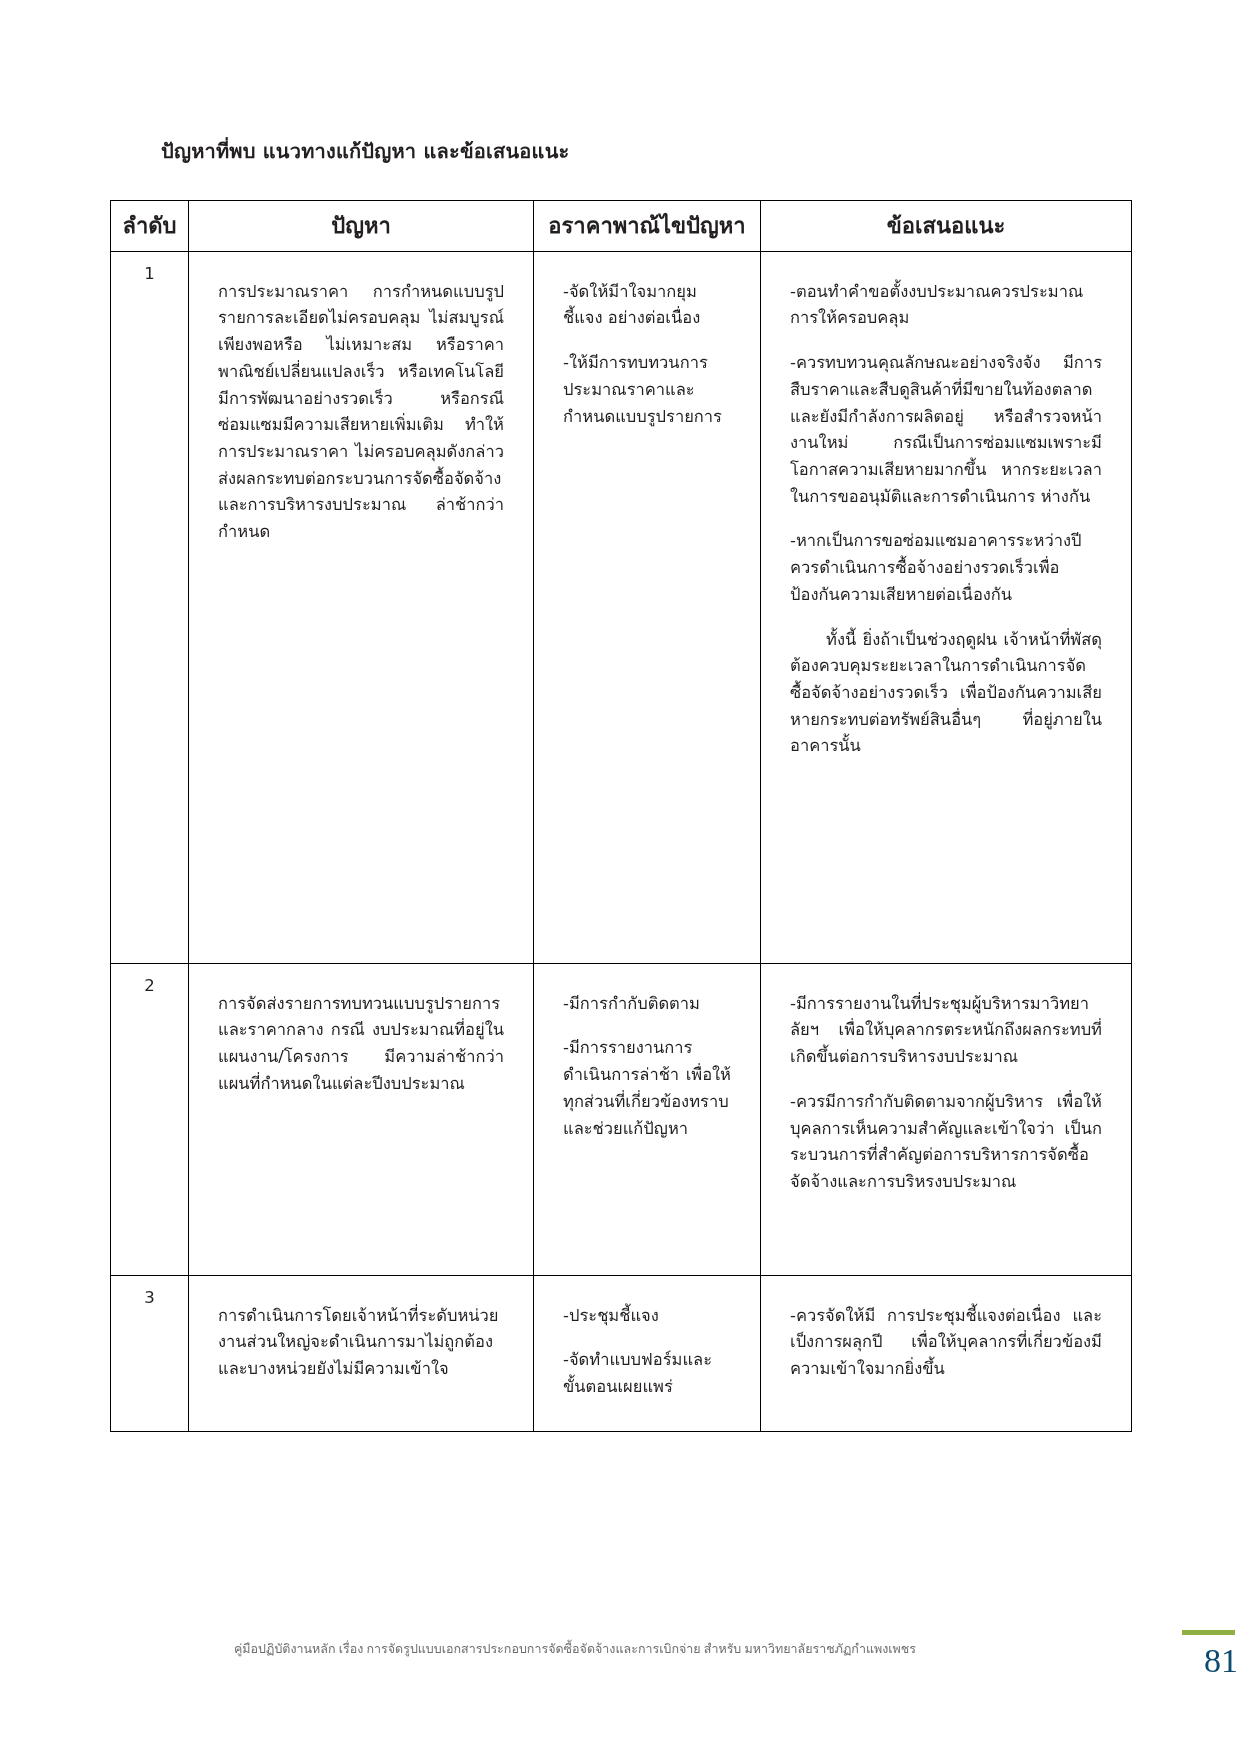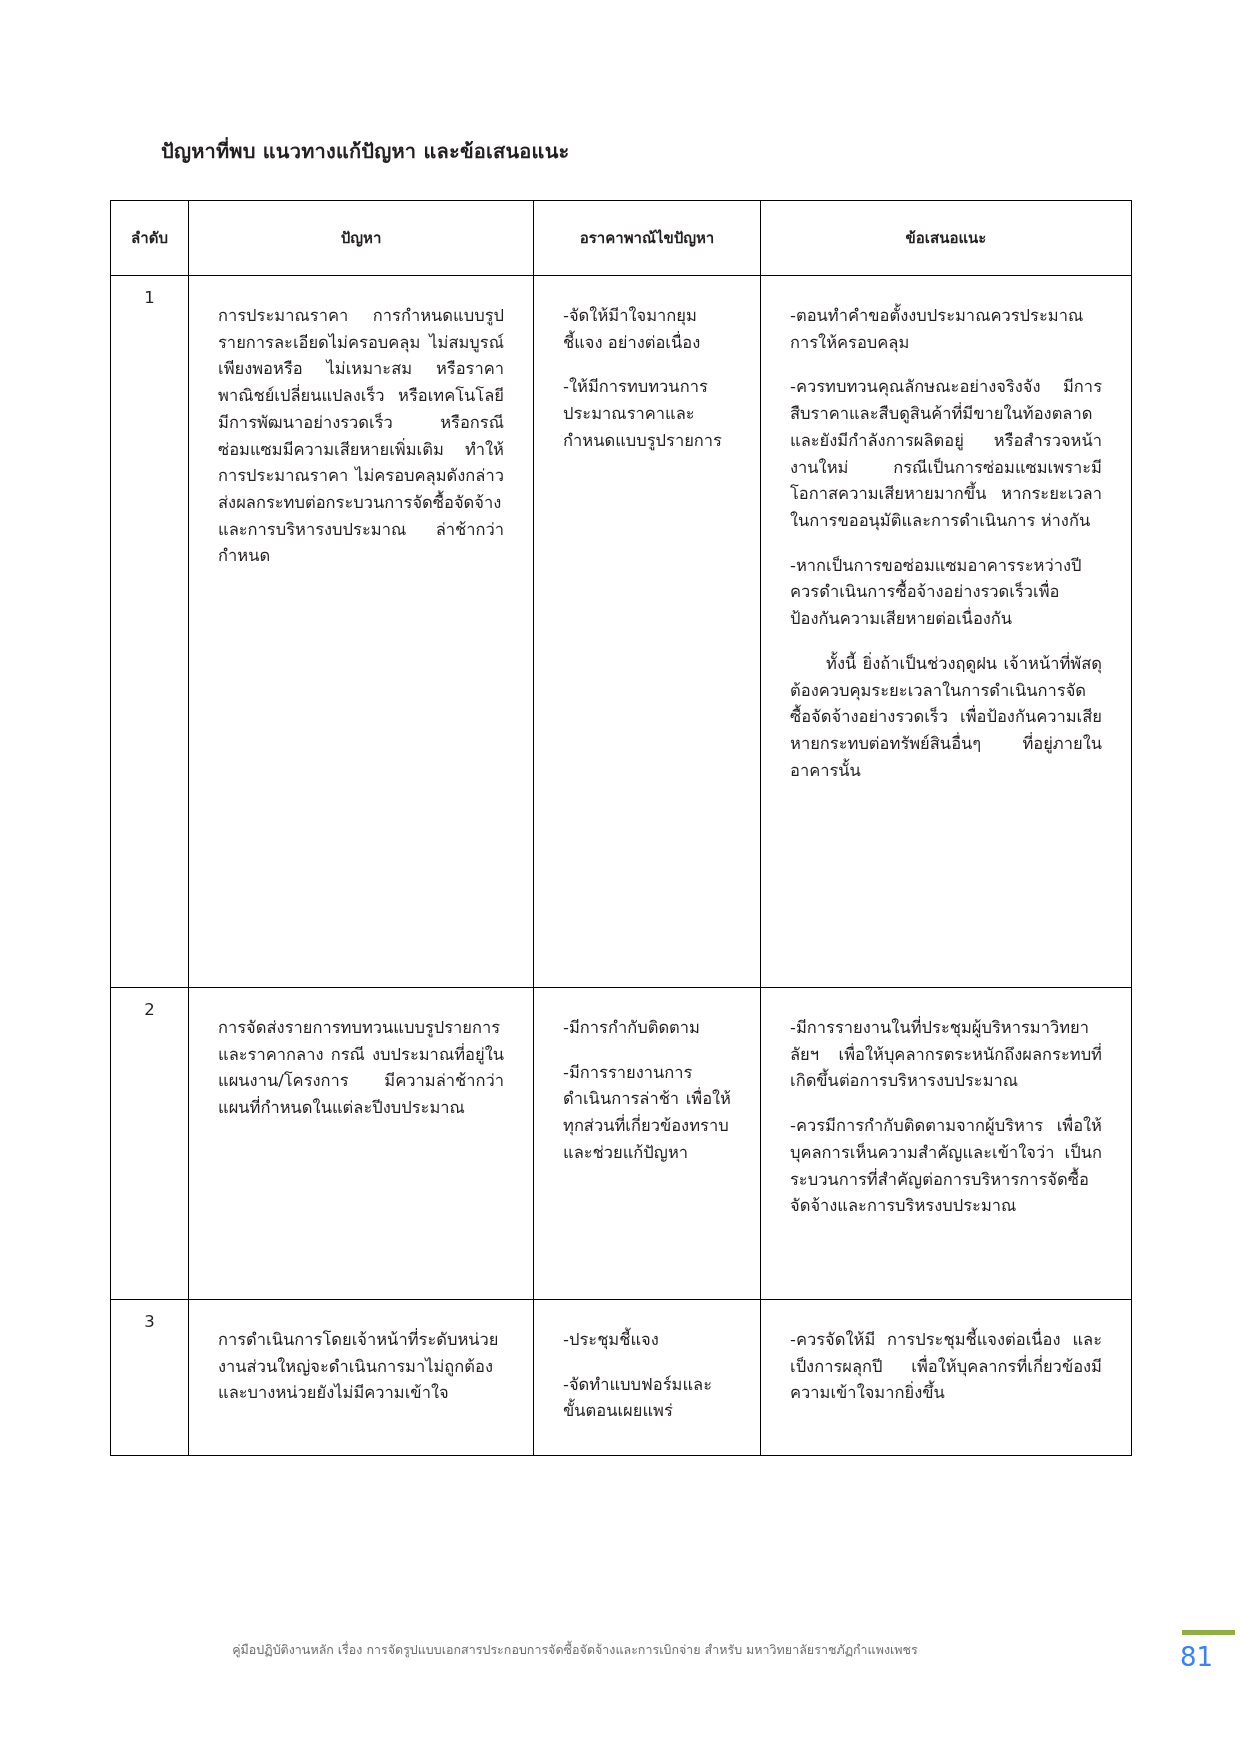--- a/index.html
+++ b/index.html
@@ -44,22 +44,22 @@
     vertical-align: top;
     padding: 9px 11px 12px 11px;
     font-size: 16.5px;
     line-height: 1.62;
     font-weight: normal;
   }
   table.main-table th {
     text-align: center;
     vertical-align: middle;
     font-weight: bold;
-    font-size: 15px;
-    padding: 24px 6px;
+    font-size: 22px;
+    padding: 7px 6px;
     height: 26px;
   }
   col.c-no    { width: 78px; }
   col.c-prob  { width: 345px; }
   col.c-sol   { width: 227px; }
   col.c-rec   { width: 371px; }
 
   td.cell-no {
     text-align: center;
     font-size: 17px;
@@ -78,20 +78,21 @@
   .row-1 td { height: 690px; }
   .row-2 td { height: 290px; }
   .row-3 td { height: 120px; }
 
   .footer {
     position: absolute;
     left: 0;
     top: 1630px;
     width: 1241px;
     height: 80px;
+    font-family: Liberation Serif, serif;
   }
   .footer-line {
     position: absolute;
     left: 1182px;
     top: 0px;
     width: 53px;
     height: 5px;
     background: #8fae43;
   }
   .footer-text {
@@ -102,23 +103,23 @@
     text-align: center;
     font-size: 12.5px;
     color: #6d6e71;
     line-height: 1.55;
   }
   .page-number {
     position: absolute;
     left: 1180px;
     top: 12px;
     width: 58px;
-    text-align: left;
-    font-size: 26px;
-    color: #3b82f6;
+    text-align: right;
+    font-size: 34px;
+    color: #0c4a6e;
   }
 </style>
 </head>
 <body>
 
 <div class="page">
 
   <div class="doc-title">ปัญหาที่พบ แนวทางแก้ปัญหา และข้อเสนอแนะ</div>
 
   <table class="main-table">

